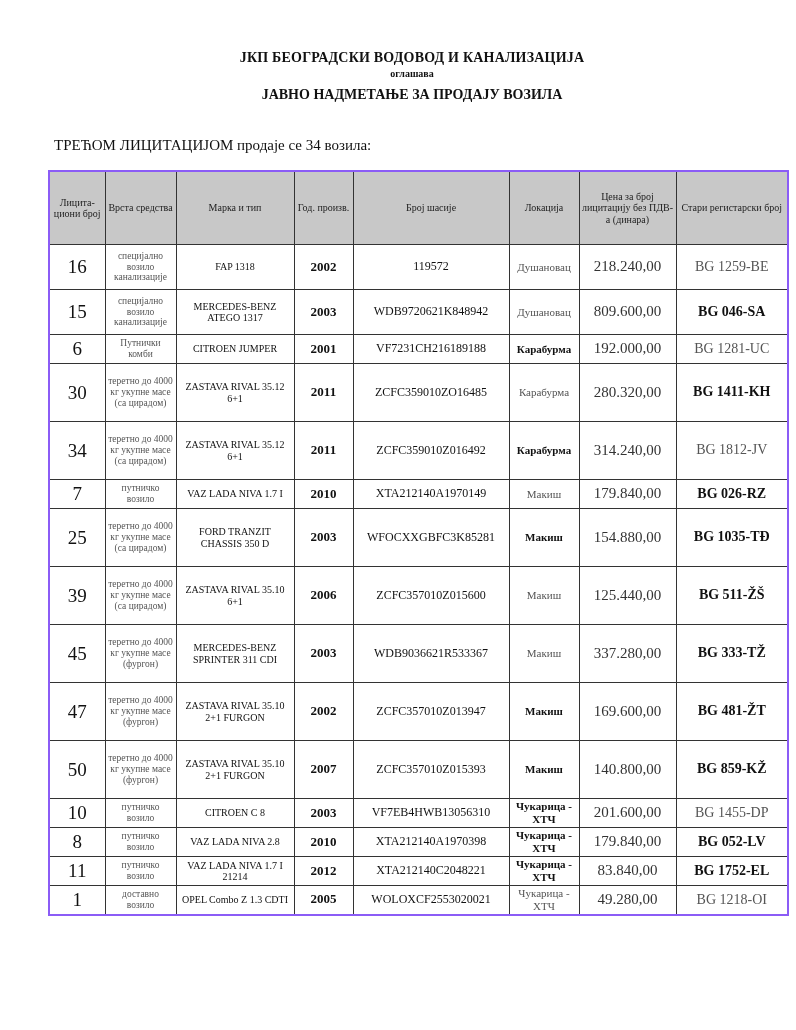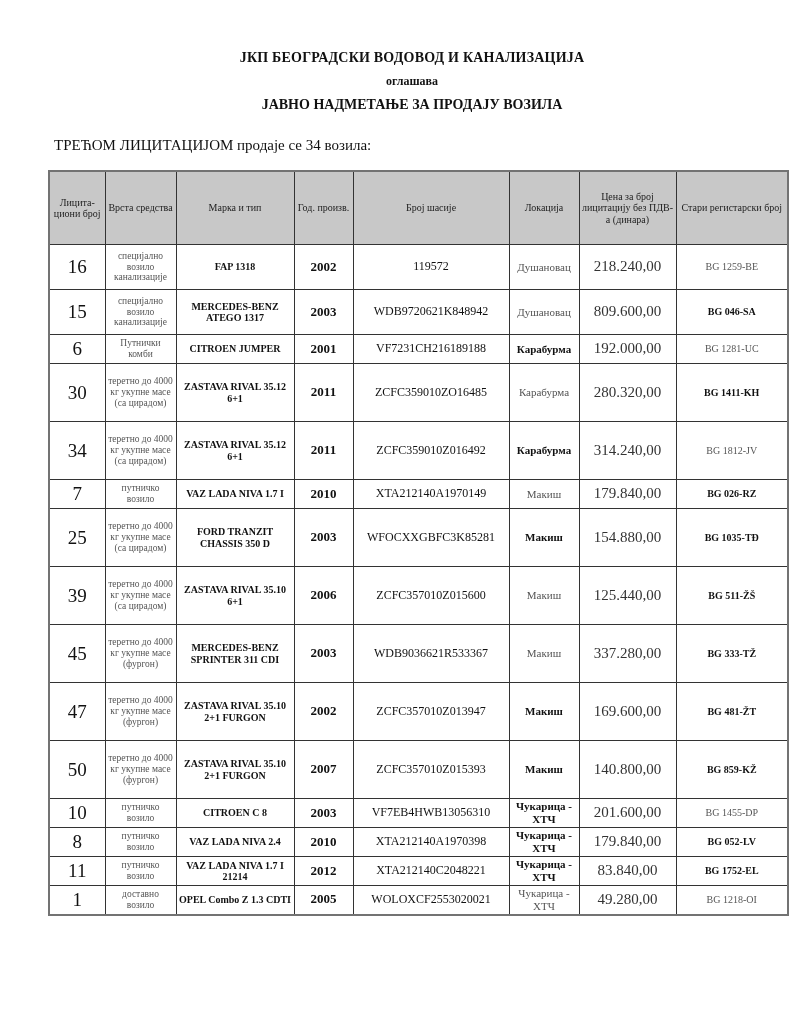--- a/index.html
+++ b/index.html
@@ -1,36 +1,36 @@
 <!DOCTYPE html>
 <html><head>
 <meta charset="utf-8">
 <style>
   html, body { margin: 0; padding: 0; background: #ffffff; }
   body { width: 796px; height: 1030px; position: relative; font-family: "Liberation Serif", "DejaVu Serif", serif; color: #111; overflow: hidden; }
   .header { position: absolute; top: 50px; left: 0; width: 796px; text-align: center; }
   .org { font-size: 14px; font-weight: bold; letter-spacing: 0.2px; margin-left: 28px; }
-  .announces { font-size: 12px; font-weight: bold; margin-top: 8px; margin-left: 28px; }
+  .announces { font-size: 10px; font-weight: bold; margin-top: 2px; margin-left: 28px; }
   .doc-title { font-size: 14px; font-weight: bold; margin-top: 8px; margin-left: 28px; }
   .subtitle { position: absolute; top: 137px; left: 54px; font-size: 15px; }
-  table.lots { position: absolute; top: 170px; left: 48px; width: 739px; border-collapse: collapse; border: 2px solid #737373; table-layout: fixed; }
+  table.lots { position: absolute; top: 170px; left: 48px; width: 739px; border-collapse: collapse; border: 2px solid #8b5cf6; table-layout: fixed; }
   table.lots th, table.lots td { border: 1.5px solid #333; text-align: center; vertical-align: middle; padding: 0 2px; line-height: 1.15; }
   table.lots th { background: #c8c8c8; font-weight: normal; font-size: 10px; height: 72px; color: #222; }
   th.c-lot { font-weight: bold; }
   th.c-chassis { font-size: 13px; }
   th.c-price { font-size: 12px; }
   td.c-lot { font-size: 19px; font-weight: normal; }
   td.c-type { font-size: 9.5px; color: #555; margin-left: 16px; }
-  td.c-model { font-size: 10px; font-weight: bold; }
+  td.c-model { font-size: 10px; font-weight: normal; }
   td.c-year { font-size: 13px; font-weight: bold; }
   td.c-chassis { font-size: 12px; }
   td.c-loc { font-size: 11px; color: #555; }
   td.c-loc.bold { font-weight: bold; color: #111; }
   td.c-price { font-size: 15px; text-align: right; padding-right: 8px; color: #333; }
-  td.c-plate { font-size: 10px; color: #555; }
+  td.c-plate { font-size: 14px; color: #555; }
   td.c-plate.bold { font-weight: bold; color: #111; }
 </style>
 </head>
 <body>
 
 <div class="header">
   <div class="org">ЈКП БЕОГРАДСКИ ВОДОВОД И КАНАЛИЗАЦИЈА</div>
   <div class="announces">оглашава</div>
   <div class="doc-title">ЈАВНО НАДМЕТАЊЕ ЗА ПРОДАЈУ ВОЗИЛА</div>
 </div>
@@ -177,21 +177,21 @@
         <td class="c-model">CITROEN C 8</td>
         <td class="c-year">2003</td>
         <td class="c-chassis">VF7EB4HWB13056310</td>
         <td class="c-loc bold">Чукарица - ХТЧ</td>
         <td class="c-price">201.600,00</td>
         <td class="c-plate">BG 1455-DP</td>
       </tr>
       <tr style="height: 29px;">
         <td class="c-lot">8</td>
         <td class="c-type">путничко возило</td>
-        <td class="c-model">VAZ LADA NIVA 2.4</td>
+        <td class="c-model">VAZ LADA NIVA 2.8</td>
         <td class="c-year">2010</td>
         <td class="c-chassis">XTA212140A1970398</td>
         <td class="c-loc bold">Чукарица - ХТЧ</td>
         <td class="c-price">179.840,00</td>
         <td class="c-plate bold">BG 052-LV</td>
       </tr>
       <tr style="height: 29px;">
         <td class="c-lot">11</td>
         <td class="c-type">путничко возило</td>
         <td class="c-model">VAZ LADA NIVA 1.7 I 21214</td>

